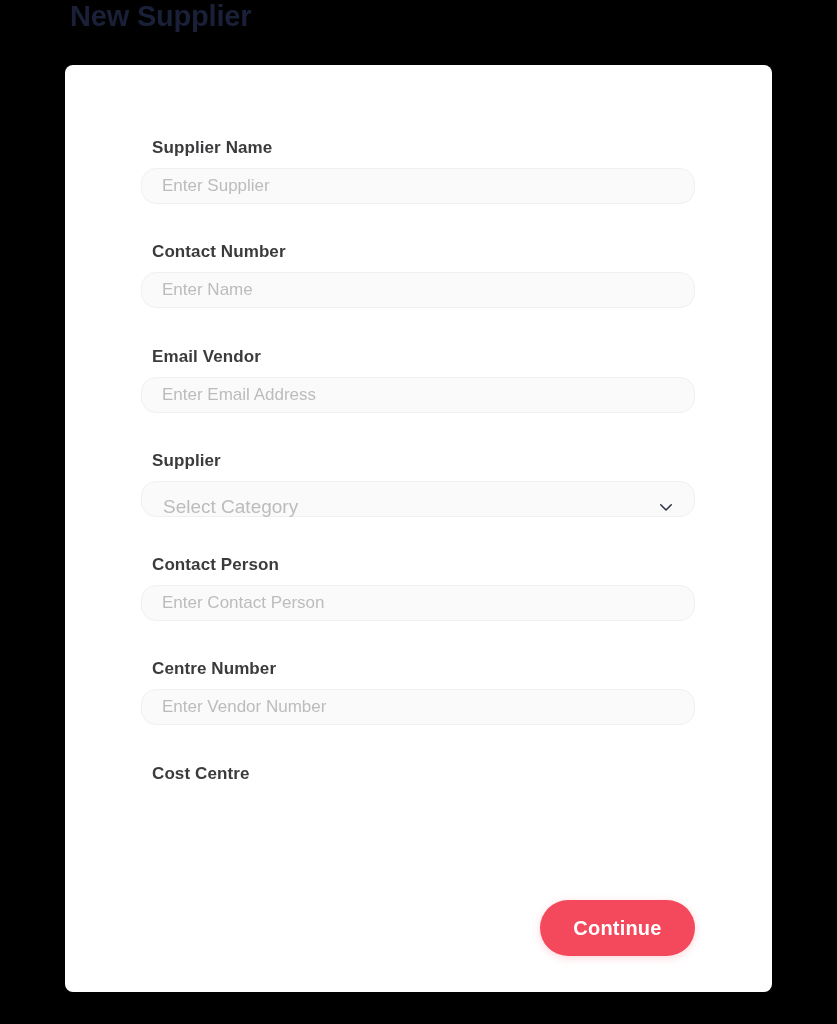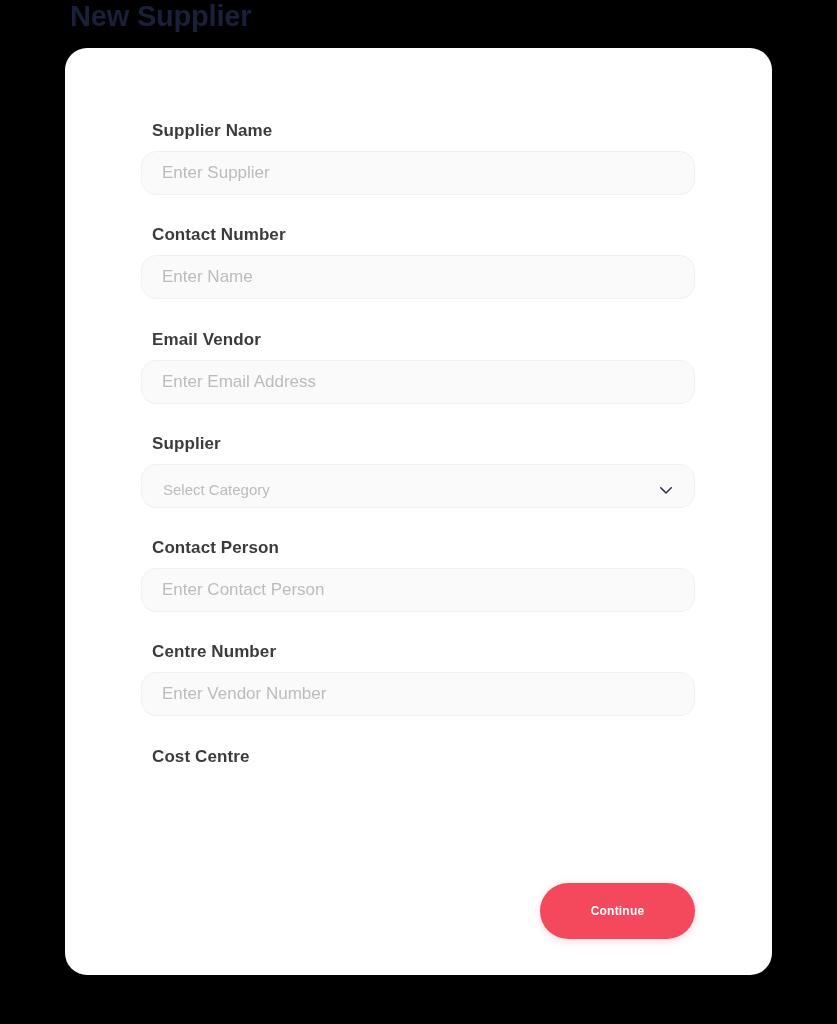--- a/index.html
+++ b/index.html
@@ -26,25 +26,25 @@
     letter-spacing: -0.2px;
     color: #1b2039;
     line-height: 40px;
     white-space: nowrap;
   }
 
   
   .card {
     position: absolute;
     left: 65px;
-    top: 48px;
+    top: 65px;
     width: 707px;
     height: 927px;
     background: #ffffff;
-    border-radius: 22px;
+    border-radius: 8px;
     box-shadow: 0 2px 18px rgba(0,0,0,0.06);
     box-sizing: border-box;
   }
 
   .form {
     position: absolute;
     left: 76px;    
     top: 0;
     width: 554px;  
   }
@@ -66,21 +66,21 @@
     margin: 0 0 9px 0;
     white-space: nowrap;
   }
   .input-wrap {
     position: relative;
     width: 554px;
     height: 52px;
   }
   .text-input {
     width: 100%;
-    height: 44px;
+    height: 36px;
     box-sizing: border-box;
     background: #fafafa;
     border: 1px solid #f0f0f0;
     border-radius: 15px;
     padding: 0 20px;
     font-family: "Liberation Sans", "DejaVu Sans", sans-serif;
     font-size: 17px;
     color: #3b3b3d;
     outline: none;
   }
@@ -102,39 +102,39 @@
     height: 18px;
     pointer-events: none;
     display: block;
   }
   .select-display {
     position: absolute;
     left: 22px;
     top: 0;
     height: 52px;
     line-height: 52px;
-    font-size: 15px;
+    font-size: 19px;
     color: #bcbcbe;
     pointer-events: none;
     white-space: nowrap;
   }
 
   
   .continue-button {
     position: absolute;
     left: 475px;   
     top: 835px;    
     width: 155px;
     height: 56px;
     background: #f4485c;
     color: #ffffff;
     border: none;
     border-radius: 28px;
     font-family: "Liberation Sans", "DejaVu Sans", sans-serif;
-    font-size: 12px;
+    font-size: 20px;
     font-weight: bold;
     letter-spacing: 0.2px;
     cursor: pointer;
     box-shadow: 0 2px 8px rgba(244,72,92,0.22);
   }
 </style>
 </head>
 <body>
 
 <div class="page-title">New Supplier</div>

